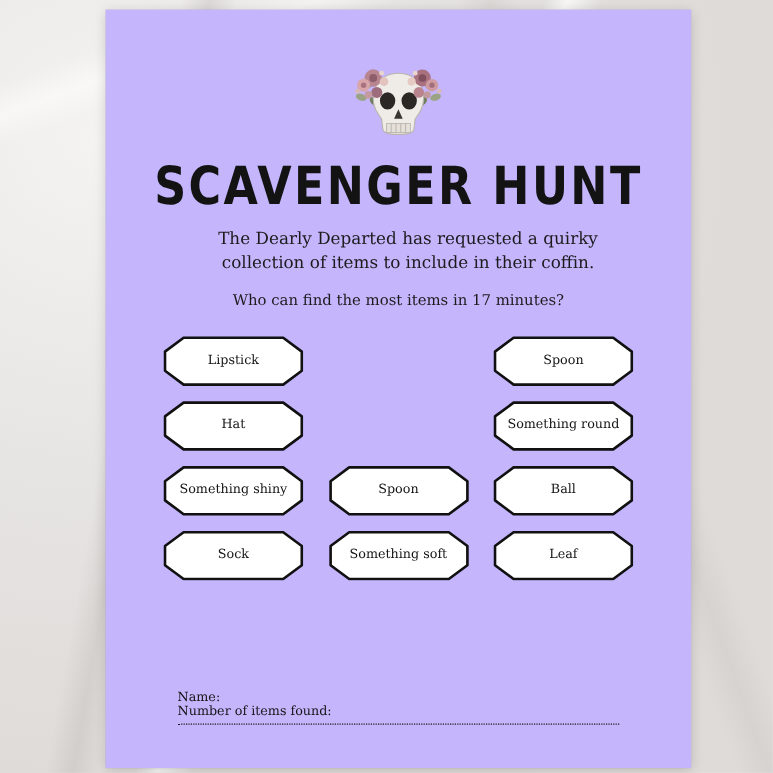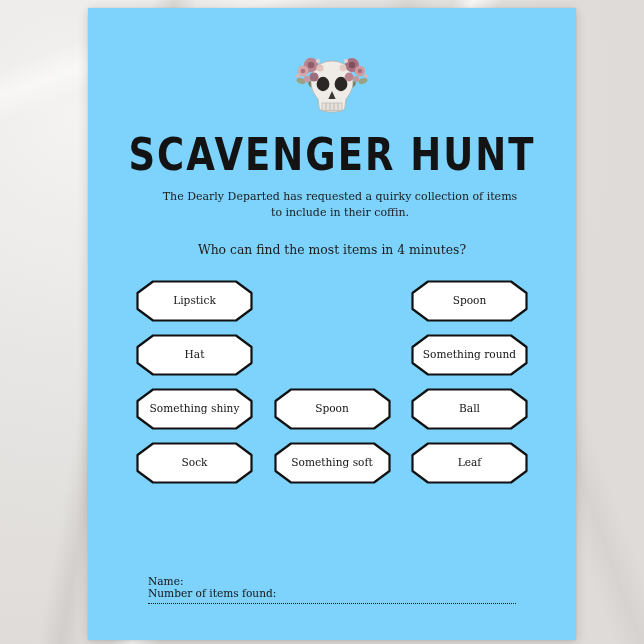--- a/index.html
+++ b/index.html
@@ -33,21 +33,21 @@
       linear-gradient(160deg, rgba(255,255,255,0) 8%, rgba(255,255,255,0.5) 11%, rgba(255,255,255,0) 14%);
   }
 
   
   #sheet {
     position: absolute;
     left: 88px;
     top: 8px;
     width: 488px;
     height: 632px;
-    background: #7dd3fc;
+    background: #c4b5fd;
     box-shadow: 0 2px 10px rgba(0,0,0,0.16), 0 0 1px rgba(0,0,0,0.18);
   }
 
   
   .art-wrap {
     position: absolute;
     left: 0;
     right: 0;
     top: 36px;
     display: flex;
@@ -77,21 +77,21 @@
   }
 
   
   .intro {
     position: absolute;
     left: 70px;
     right: 54px;
     top: 181px;
     text-align: center;
     font-family: "DejaVu Serif", serif;
-    font-size: 11px;
+    font-size: 14px;
     line-height: 1.45;
     color: #1b1b1b;
   }
   .question {
     position: absolute;
     left: 54px;
     right: 54px;
     top: 234px;
     text-align: center;
     font-family: "DejaVu Serif", serif;
@@ -211,21 +211,21 @@
         <circle cx="9" cy="32" r="2.0" fill="#d9b9b7"></circle>
         <circle cx="77" cy="32" r="2.0" fill="#d9b9b7"></circle>
       </svg>
     </div>
   </div>
 
   <div class="title">SCAVENGER HUNT</div>
 
   <div class="intro">The Dearly Departed has requested a quirky collection of items to include in their coffin.</div>
 
-  <div class="question">Who can find the most items in 4 minutes?</div>
+  <div class="question">Who can find the most items in 17 minutes?</div>
 
   <div id="grid">
 
     <div class="grid-row">
       <div class="coffin">
         <span class="shape">
           <svg viewBox="0 0 117 42" preserveAspectRatio="none">
               <polygon points="1.5,13 17,1.5 100,1.5 115.5,13 115.5,29 100,40.5 17,40.5 1.5,29" fill="#fff" stroke="#111" stroke-width="2.2" stroke-linejoin="round"></polygon>
             </svg>
         </span>

